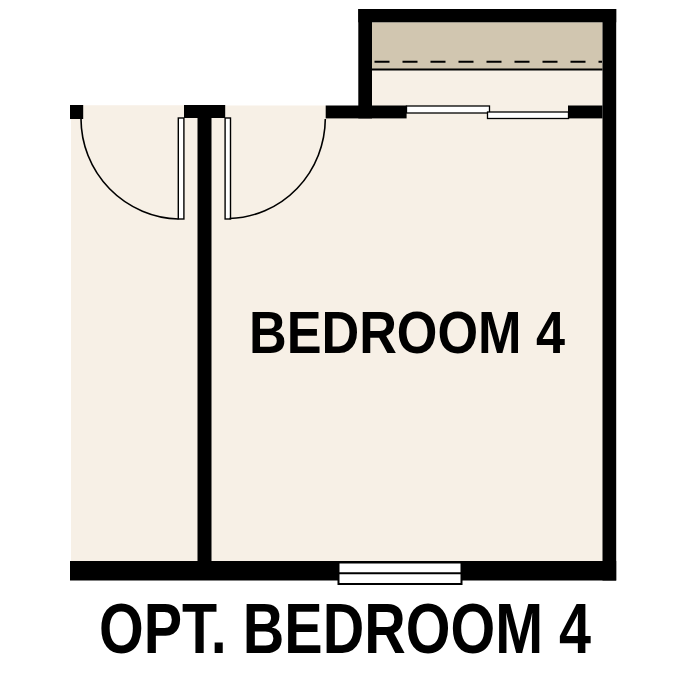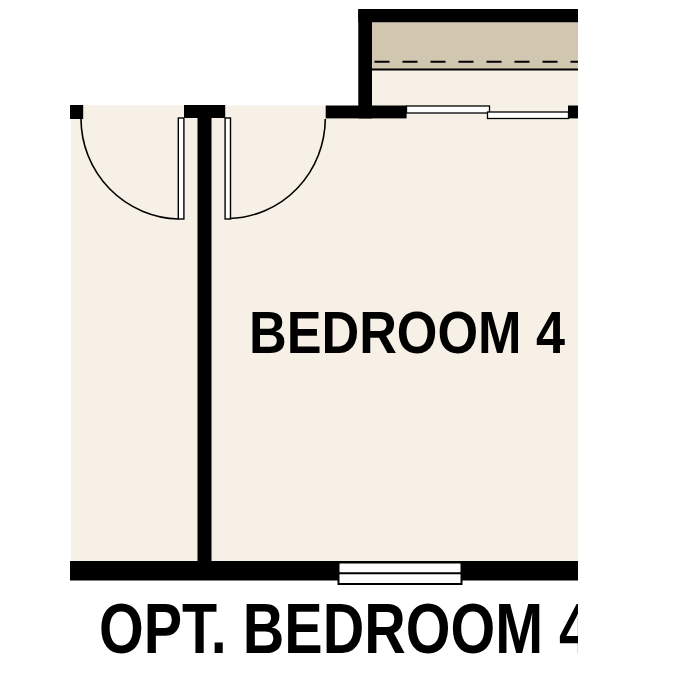--- a/index.html
+++ b/index.html
@@ -1,16 +1,16 @@
 <!DOCTYPE html>
 <html><head>
 <meta charset="utf-8">
 <style>
   html,body{margin:0;padding:0;background:#ffffff;}
-  #stage{position:relative;width:578px;height:687px;background:#ffffff;overflow:hidden;}
+  #stage{position:relative;width:687px;height:687px;background:#ffffff;overflow:hidden;}
   svg{position:absolute;left:0;top:0;}
   .cap{font-family:"Liberation Sans",sans-serif;font-weight:bold;fill:#000000;}
 </style>
 </head>
 <body>
 
 <div id="stage">
 <svg width="687" height="687" viewBox="0 0 687 687">
 
   <rect x="0" y="0" width="687" height="687" fill="#ffffff"></rect>

